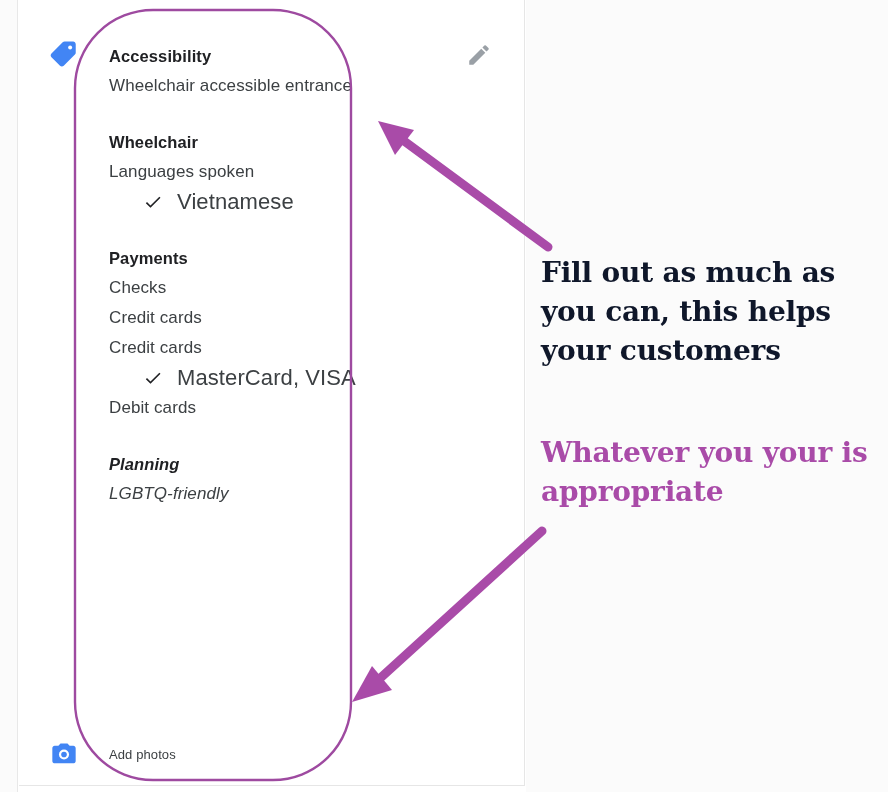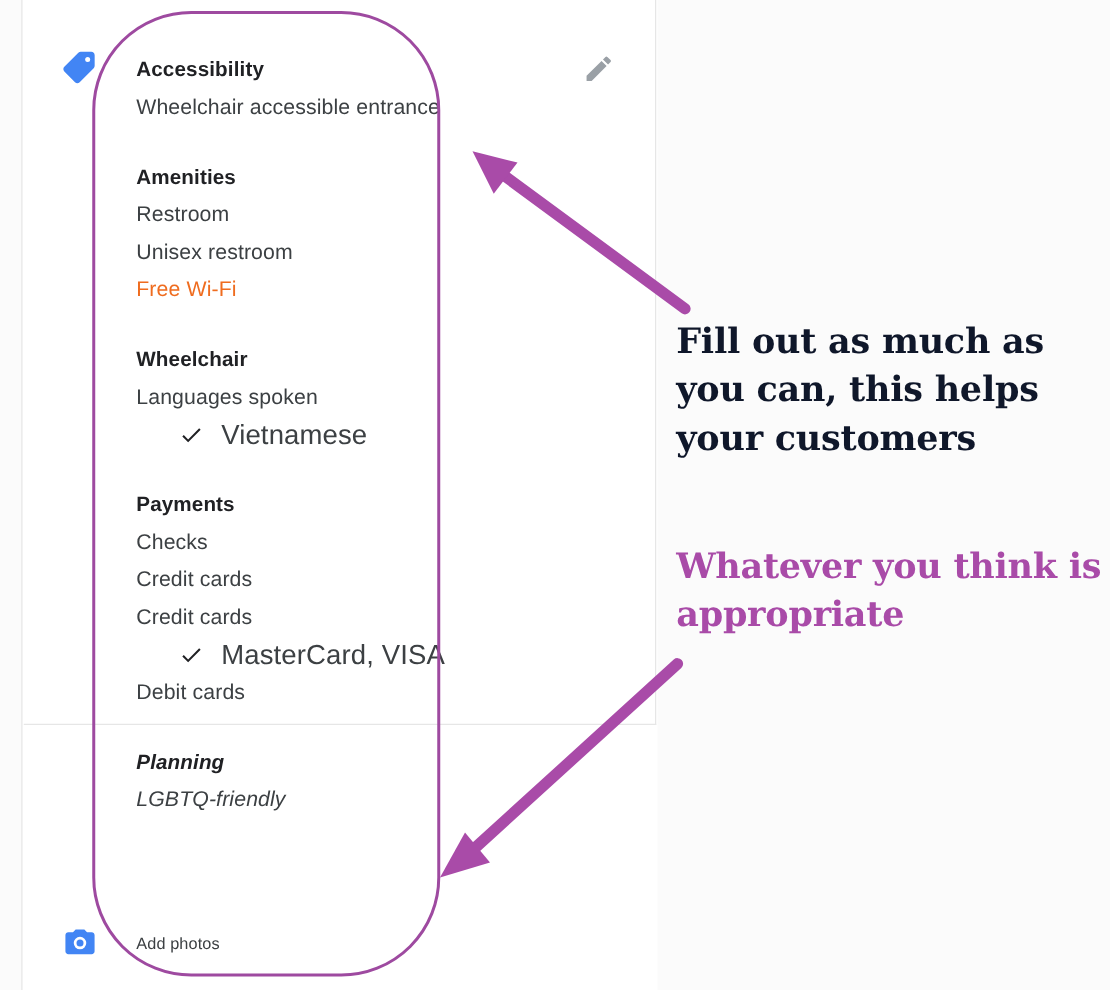--- a/index.html
+++ b/index.html
@@ -28,21 +28,21 @@
     left: 0; top: 0;
     width: 18px; height: 792px;
     background: #fbfbfb;
     border-right: 1px solid #e8e8e8;
     box-sizing: border-box;
   }
 
   .content-panel {
     position: absolute;
     left: 19px; top: 0;
-    width: 506px; height: 580px;
+    width: 506px; height: 786px;
     background: #ffffff;
     border-right: 1px solid #e6e6e6;
     border-bottom: 1px solid #e6e6e6;
     box-sizing: border-box;
   }
 
   .right-panel {
     position: absolute;
     left: 526px; top: 0;
     width: 362px; height: 792px;
@@ -166,26 +166,20 @@
       </svg>
     </div>
 
     <div class="attr-list" style="left:90px;">
 
       <div class="group">
         <div class="group-title">Accessibility</div>
         <div class="attr-row">Wheelchair accessible entrance</div>
       </div>
 
-      <div class="group">
-        <div class="group-title">Amenities</div>
-        <div class="attr-row">Restroom</div>
-        <div class="attr-row">Unisex restroom</div>
-        <div class="attr-row highlight">Free Wi-Fi</div>
-      </div>
 
       <div class="group">
         <div class="group-title">Wheelchair</div>
         <div class="attr-row">Languages spoken</div>
         <div class="attr-sub">
           <span class="check-glyph">
             <svg width="20" height="20" viewBox="0 0 24 24" aria-hidden="true">
               <path d="M9 16.2 4.8 12l-1.4 1.4L9 19 21 7l-1.4-1.4z" fill="#202124"></path>
             </svg>
           </span>
@@ -237,15 +231,15 @@
       <path d="M378 121 L414 130 L395 155 Z" fill="#A94BA8"></path>
     </g>
 
     <g>
       <line x1="542" y1="531" x2="376" y2="682" stroke="#A94BA8" stroke-width="9" stroke-linecap="round"></line>
       <path d="M352 702 L372 666 L392 690 Z" fill="#A94BA8"></path>
     </g>
   </svg>
 
   <div class="note note-1" style="color:#0f172a">Fill out as much as you can, this helps your customers</div>
-  <div class="note note-2" style="color:#A94BA8">Whatever you think is appropriate</div>
+  <div class="note note-2" style="color:#A94BA8">Whatever you your is appropriate</div>
 
 </div>
 
 </body></html>

